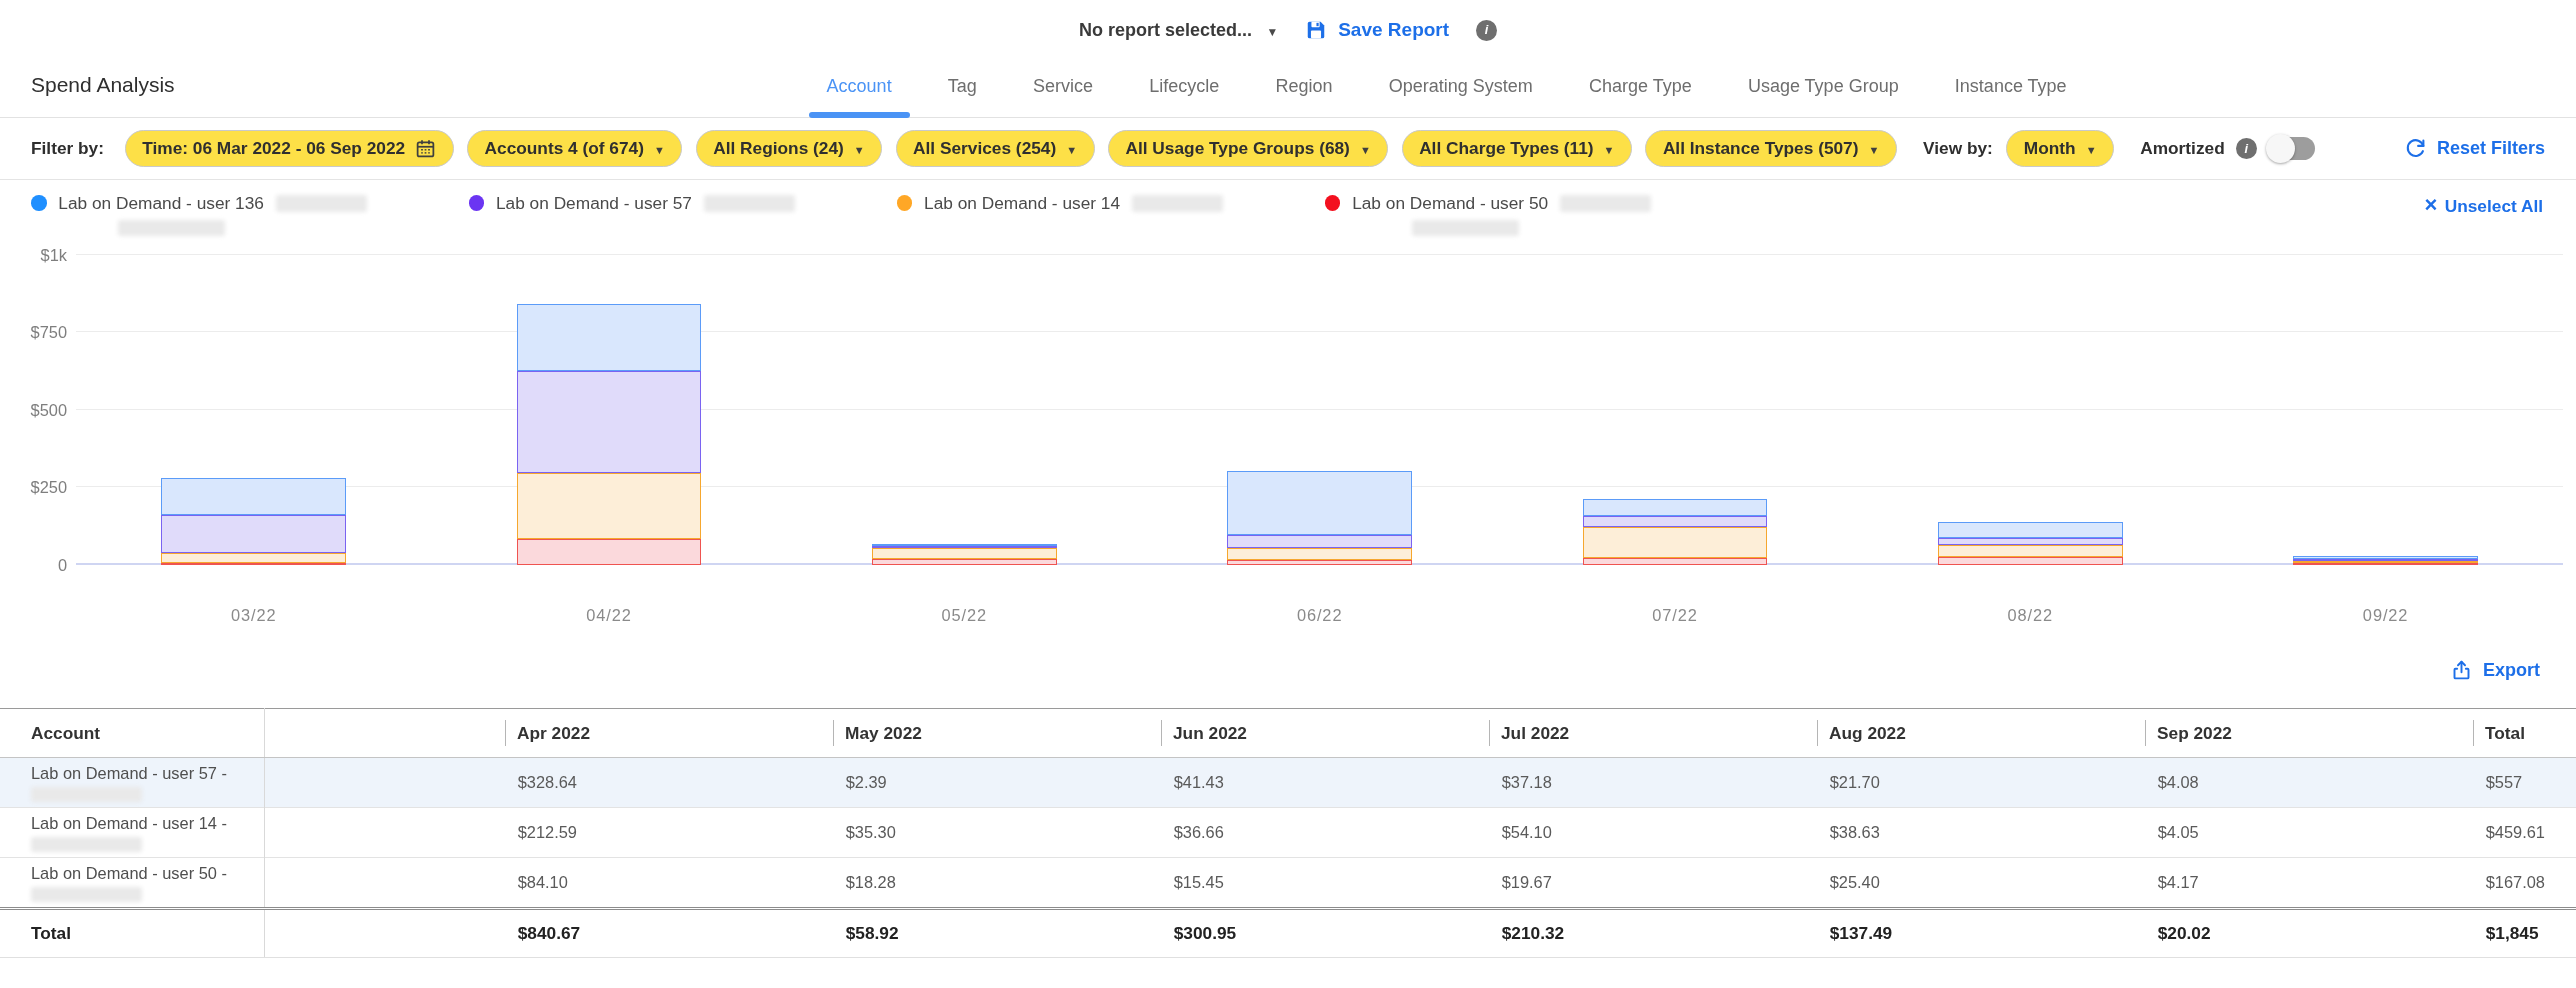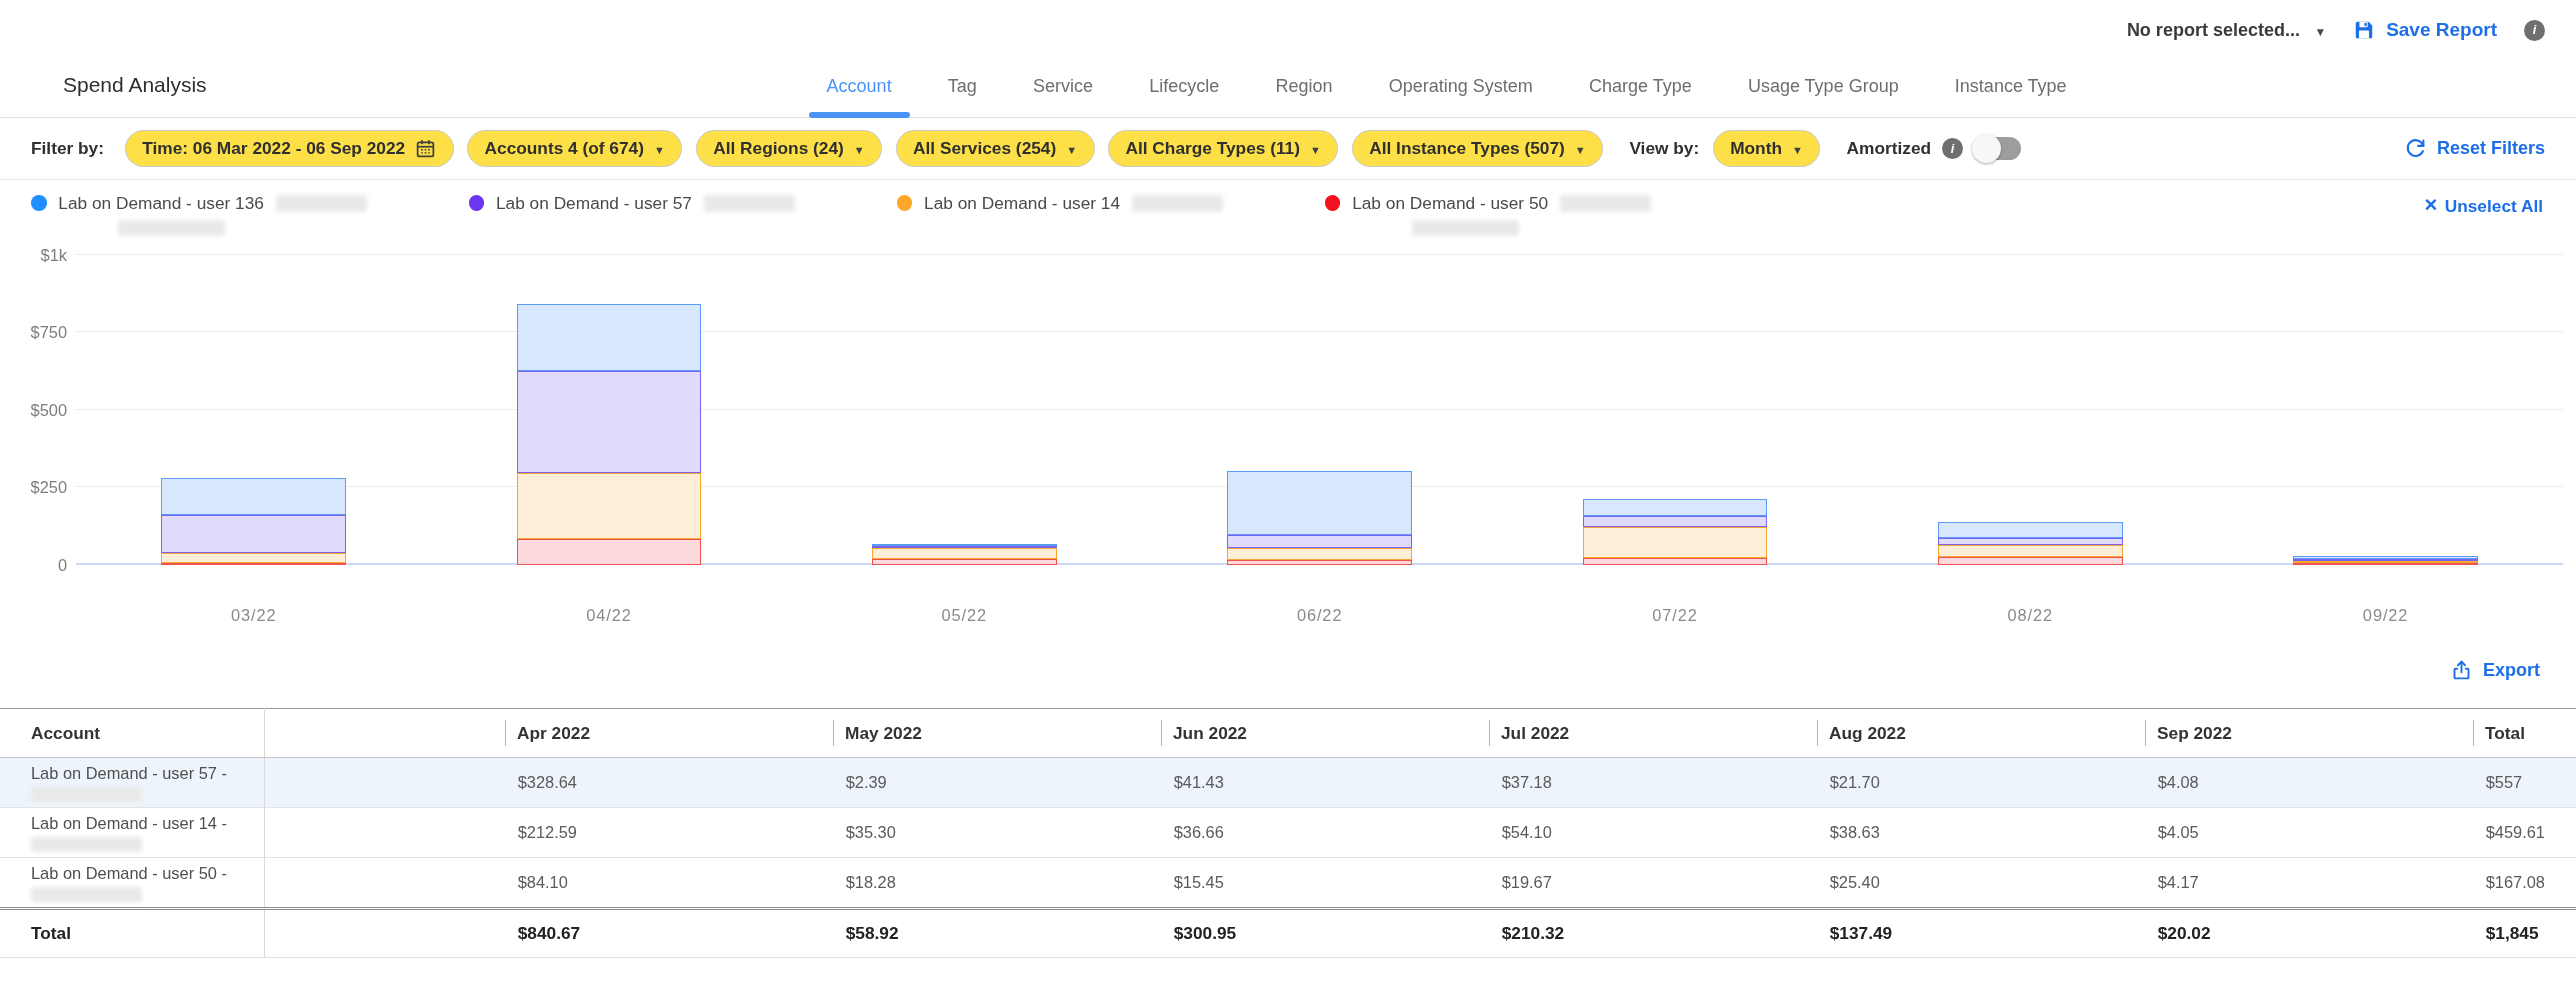--- a/index.html
+++ b/index.html
@@ -1,34 +1,34 @@
 <!DOCTYPE html>
 <html style="font-size:14.5px"><head>
 <meta charset="utf-8">
 <style>
   * { margin:0; padding:0; box-sizing:border-box; }
   html,body { width:2576px; height:989px; background:#fff; overflow:hidden;
               font-family:"Liberation Sans","DejaVu Sans",sans-serif; color:#3c3c3c; }
 
   
-  .topbar { height:51px; display:flex; align-items:center; justify-content:flex-end;
+  .topbar { height:51px; display:flex; align-items:center; justify-content:center;
             padding:9px 31px 0 31px; gap:27px; }
   .report-selector { display:flex; align-items:center; gap:14.5px; font-size:18px; font-weight:700;
                      color:#3a3a3a; cursor:pointer; }
   .report-selector .caret::after { content:"▼"; font-size:11.8px; color:#4a4a4a; }
   .save-report { display:flex; align-items:center; gap:11px; color:#1d6fe8; font-size:19px;
                  font-weight:700; cursor:pointer; }
   .info-dot { width:21px; height:21px; border-radius:50%; background:#6f6f6f; color:#fff;
               display:inline-flex; align-items:center; justify-content:center;
               font-size:12.7px; font-weight:700; font-style:italic; }
   .info-dot::after { content:"i"; }
 
   
   .header-row { height:67px; position:relative; border-bottom:0.9px solid #e2e2e2; }
-  .page-title { position:absolute; left:31px; bottom:20px; font-size:21px; color:#2f2f2f;margin-left:32px; }
+  .page-title { position:absolute; left:31px; bottom:20px; font-size:21px; color:#2f2f2f; }
   .tabs { position:absolute; left:823px; bottom:0; display:flex; gap:49px; }
   .tab { font-size:18px; color:#6e6e6e; padding:0 3.6px 20px 3.6px; position:relative; cursor:pointer; white-space:nowrap; }
   .tab.active { color:#4a93f5; }
   .tab.active::after { content:""; position:absolute; left:-14.5px; right:-14.5px; bottom:-0.9px;
                        height:5.5px; border-radius:3.6px; background:#4a93f5; }
 
   
   .filter-row { height:62px; border-bottom:0.9px solid #e4e4e4; display:flex; align-items:center;
                 padding:0 31px; gap:13.6px; }
   .filter-label { font-size:17.3px; font-weight:700; color:#2f2f2f; margin-right:7.3px; white-space:nowrap; }
@@ -161,20 +161,24 @@
   <div class="pill">
     <span>Accounts 4 (of 674)</span>
     <span class="caret"></span>
   </div>
   <div class="pill">
     <span>All Regions (24)</span>
     <span class="caret"></span>
   </div>
   <div class="pill">
     <span>All Services (254)</span>
+    <span class="caret"></span>
+  </div>
+  <div class="pill">
+    <span>All Usage Type Groups (68)</span>
     <span class="caret"></span>
   </div>
   <div class="pill">
     <span>All Charge Types (11)</span>
     <span class="caret"></span>
   </div>
   <div class="pill">
     <span>All Instance Types (507)</span>
     <span class="caret"></span>
   </div>

